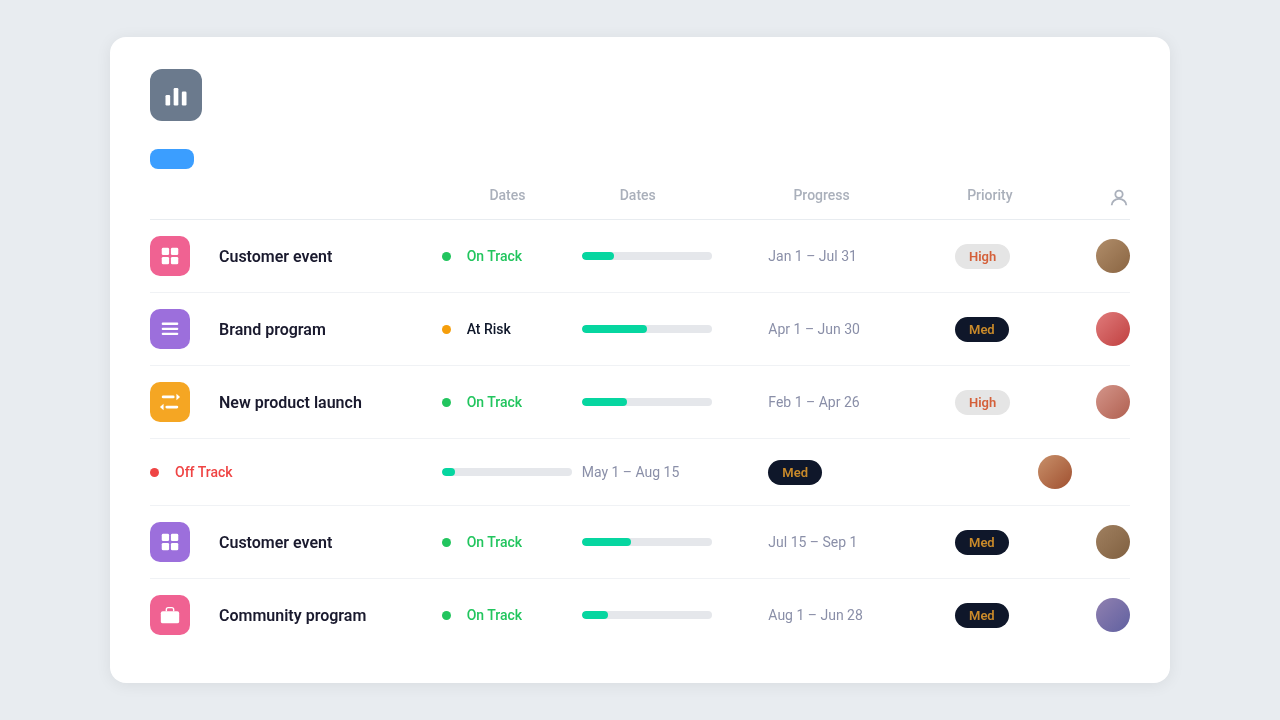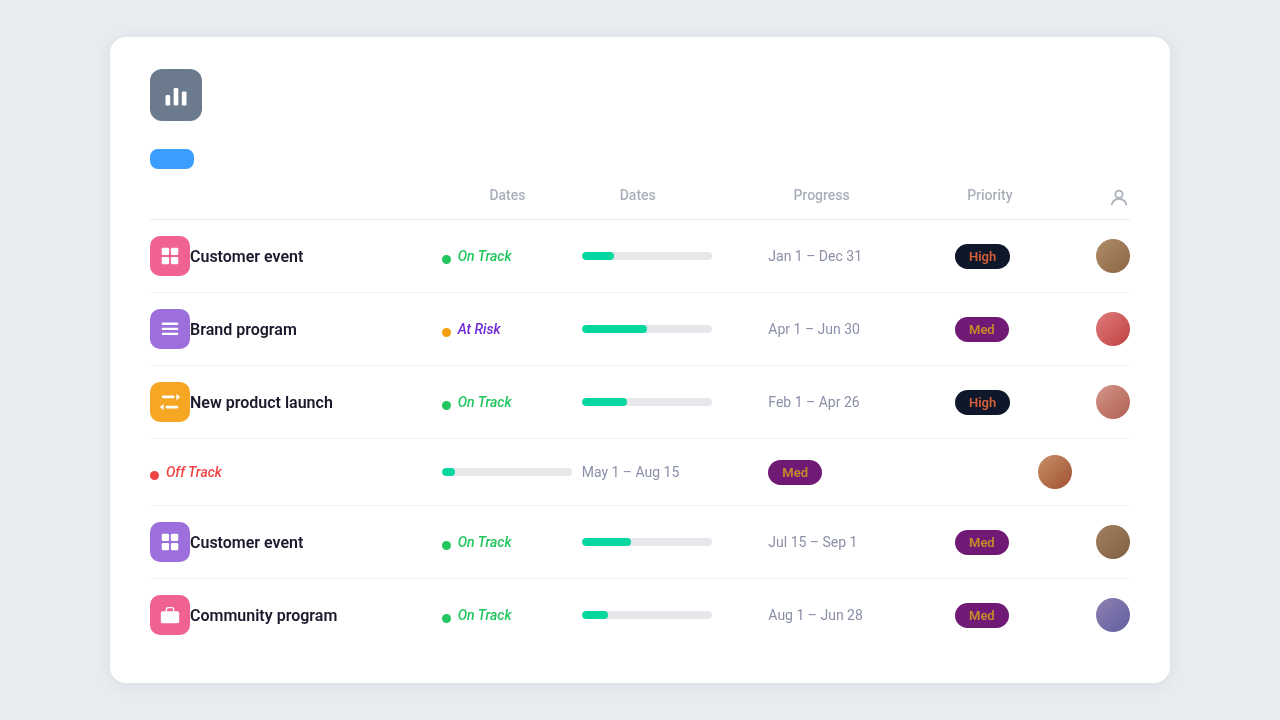--- a/index.html
+++ b/index.html
@@ -76,21 +76,21 @@
       align-items: center;
       padding: 16px 0;
       border-bottom: 1.5px solid #f0f2f5;
     }
     .table-row:last-child {
       border-bottom: none;
     }
     .project-cell {
       display: flex;
       align-items: center;
-      gap: 0;
+      gap: 29px;
     }
     .project-icon {
       width: 40px;
       height: 40px;
       border-radius: 10px;
       display: flex;
       align-items: center;
       justify-content: center;
       flex-shrink: 0;
     }
@@ -99,37 +99,36 @@
       height: 22px;
       fill: #fff;
     }
     .project-name {
       font-size: 16px;
       font-weight: 600;
       color: #1a1a2e;
     }
     .status-cell {
       display: flex;
-      align-items: flex-end;
-      gap: 7px;
+      align-items: center;
+      gap: 16px;
       font-size: 14px;
       font-weight: 500;
-      font-style: italic;
     }
     .status-dot {
       width: 9px;
       height: 9px;
       border-radius: 50%;
       flex-shrink: 0;
     }
     .dot-green { background: #22c55e; }
     .dot-yellow { background: #f59e0b; }
     .dot-red { background: #ef4444; }
     .status-on-track { color: #22c55e; }
-    .status-at-risk { color: #6d28d9; }
+    .status-at-risk { color: #0f172a; }
     .status-off-track { color: #ef4444; }
     .progress-cell {
       display: flex;
       align-items: center;
     }
     .progress-bar-bg {
       width: 130px;
       height: 8px;
       background: #e5e7eb;
       border-radius: 4px;
@@ -149,25 +148,25 @@
       display: flex;
       align-items: center;
     }
     .priority-badge {
       padding: 5px 14px;
       border-radius: 20px;
       font-size: 13px;
       font-weight: 600;
     }
     .priority-high {
+      background: #e5e5e5;
+      color: #d4603a;
+    }
+    .priority-med {
       background: #0f172a;
-      color: #d4603a;
-    }
-    .priority-med {
-      background: #701a75;
       color: #c98a2a;
     }
     .avatar-cell {
       display: flex;
       align-items: center;
       justify-content: flex-end;
     }
     .avatar {
       width: 34px;
       height: 34px;
@@ -237,21 +236,21 @@
     </div>
     <div class="status-cell status-on-track">
       <div class="status-dot dot-green"></div>
       <span>On Track</span>
     </div>
     <div class="progress-cell">
       <div class="progress-bar-bg">
         <div class="progress-bar-fill" style="width:25%;"></div>
       </div>
     </div>
-    <div class="dates-cell">Jan 1 – Dec 31</div>
+    <div class="dates-cell">Jan 1 – Jul 31</div>
     <div class="priority-cell">
       <span class="priority-badge priority-high">High</span>
     </div>
     <div class="avatar-cell">
       <div class="avatar av1"></div>
     </div>
   </div>
       <div class="table-row">
     <div class="project-cell">
       <div class="project-icon" style="background:#9c6fdc;">

